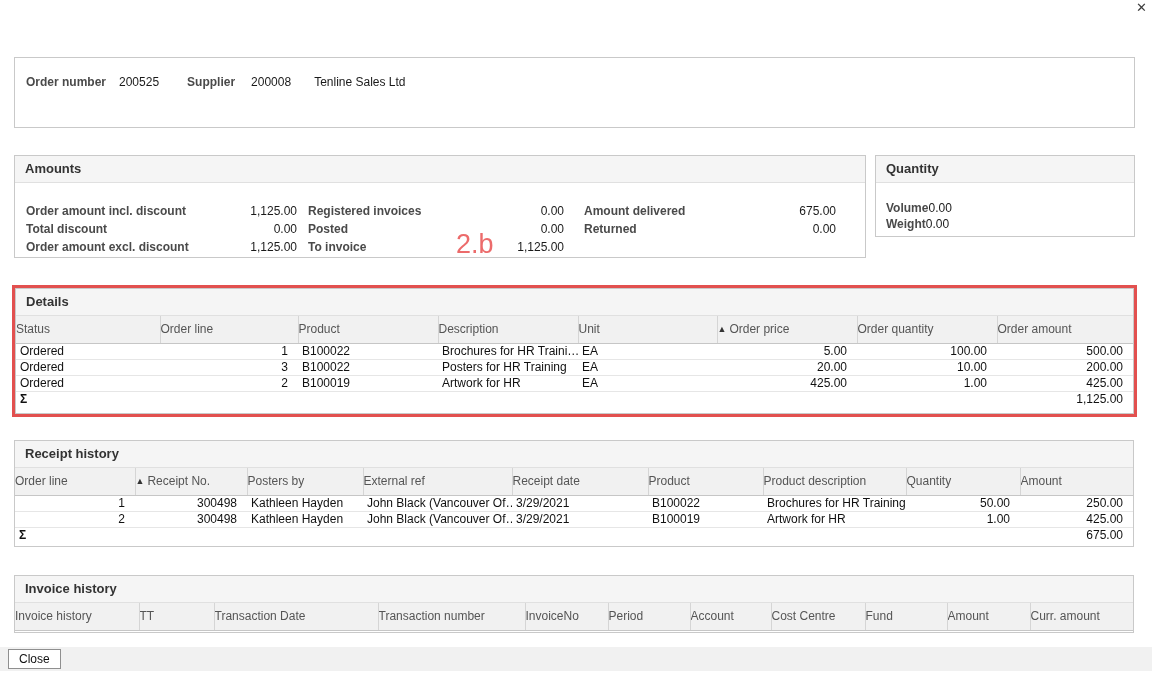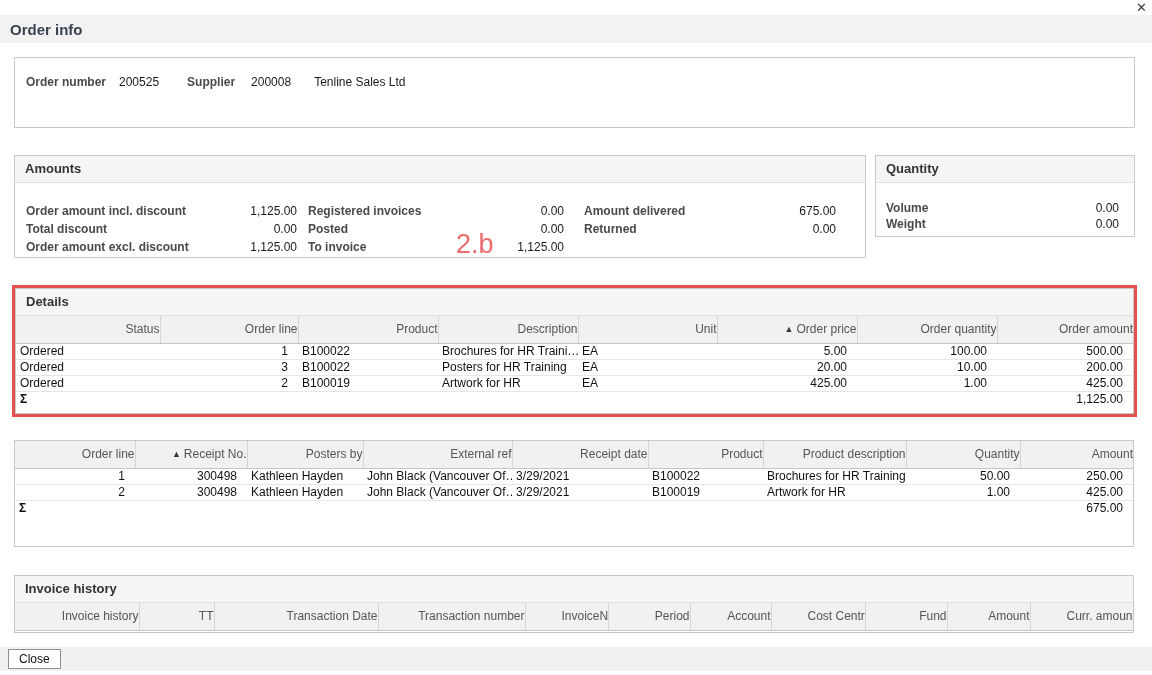--- a/index.html
+++ b/index.html
@@ -40,39 +40,39 @@
 
   
   .amounts-panel { left: 14px; top: 155px; width: 852px; height: 103px; }
   .acol { position: absolute; top: 46px; }
   .acol .kv { display: flex; justify-content: space-between; height: 18px; line-height: 18px; }
   .acol1 { left: 11px;  width: 271px; }
   .acol2 { left: 293px; width: 256px; }
   .acol3 { left: 569px; width: 252px; }
   .qty-panel { left: 875px; top: 155px; width: 260px; height: 82px; }
   .qty-body { padding: 17px 15px 0 10px; }
-  .qty-body .kv { display: flex; justify-content: space-between; height: 16px; line-height: 16px; }
+  .qty-body .kv { display: flex; justify-content: flex-start; height: 16px; line-height: 16px; }
 
   
   .annotation {
     position: absolute; left: 456px; top: 229px; font-size: 27px;
     color: var(--annotation-red, #ec6b6b); z-index: 5;
   }
   .red-box {
     position: absolute; left: 12px; top: 285px; width: 1125px; height: 132px;
     border: 3px solid var(--highlight-red, #e2504f); z-index: 4;
   }
   .red-box .inner-panel { position: relative; left: 0; top: 0; width: 1119px; height: 126px; border: 1px solid #c9c9c9; background: #fff; }
 
   
   table { border-collapse: collapse; table-layout: fixed; width: 100%; }
   th {
     height: 27px; background: #f1f1f1; border-right: 1px solid #d5d5d5;
     border-bottom: 1px solid #c6c6c6; font-weight: normal; color: #555;
-    font-size: 12px; text-align: right; overflow: hidden; white-space: nowrap; padding-left: 36px;
+    font-size: 12px; text-align: left; overflow: hidden; white-space: nowrap;
   }
   th:last-child { border-right: none; }
   td {
     height: 16px; font-size: 12px; color: #111; border-bottom: 1px solid #e6e6e6;
     white-space: nowrap; overflow: hidden; padding: 0 4px;
   }
   td.r { text-align: right; padding-right: 10px; }
   tr.sum-row td { border-bottom: none; border-top: 1px solid #9a9a9a; }
   tr.sum-row td:first-child { font-weight: bold; }
   .sort { font-size: 9px; color: #333; margin-right: 3px; vertical-align: 1px; }
@@ -88,23 +88,20 @@
     font-size: 12px; color: #111; padding: 0 10px; cursor: pointer;
   }
 </style>
 </head>
 <body>
 
 <div class="screen">
 
   <span class="dialog-close">✕</span>
 
-  <div class="titlebar">
-    <span class="t">Order info</span>
-  </div>
 
   <section class="panel oi-panel">
     <div class="oi-body">
       <span class="lbl m1">Order number</span><span class="val m2">200525</span><span class="lbl m3">Supplier</span><span class="val m4">200008</span><span class="val">Tenline Sales Ltd</span>
     </div>
   </section>
 
   <section class="panel amounts-panel">
     <div class="panel-title">Amounts</div>
     <div class="acol acol1">
@@ -224,20 +221,21 @@
             <td>Σ</td>
             <td colspan="6"></td>
             <td class="r">1,125.00</td>
           </tr>
         </tbody>
       </table>
     </section>
   </div>
 
   <section class="panel receipt-panel">
+    <div class="panel-title">Receipt history</div>
     <table>
       <colgroup>
         <col style="width:120px">
           <col style="width:112px">
           <col style="width:116px">
           <col style="width:149px">
           <col style="width:136px">
         <col style="width:115px">
           <col style="width:143px">
           <col style="width:114px">

